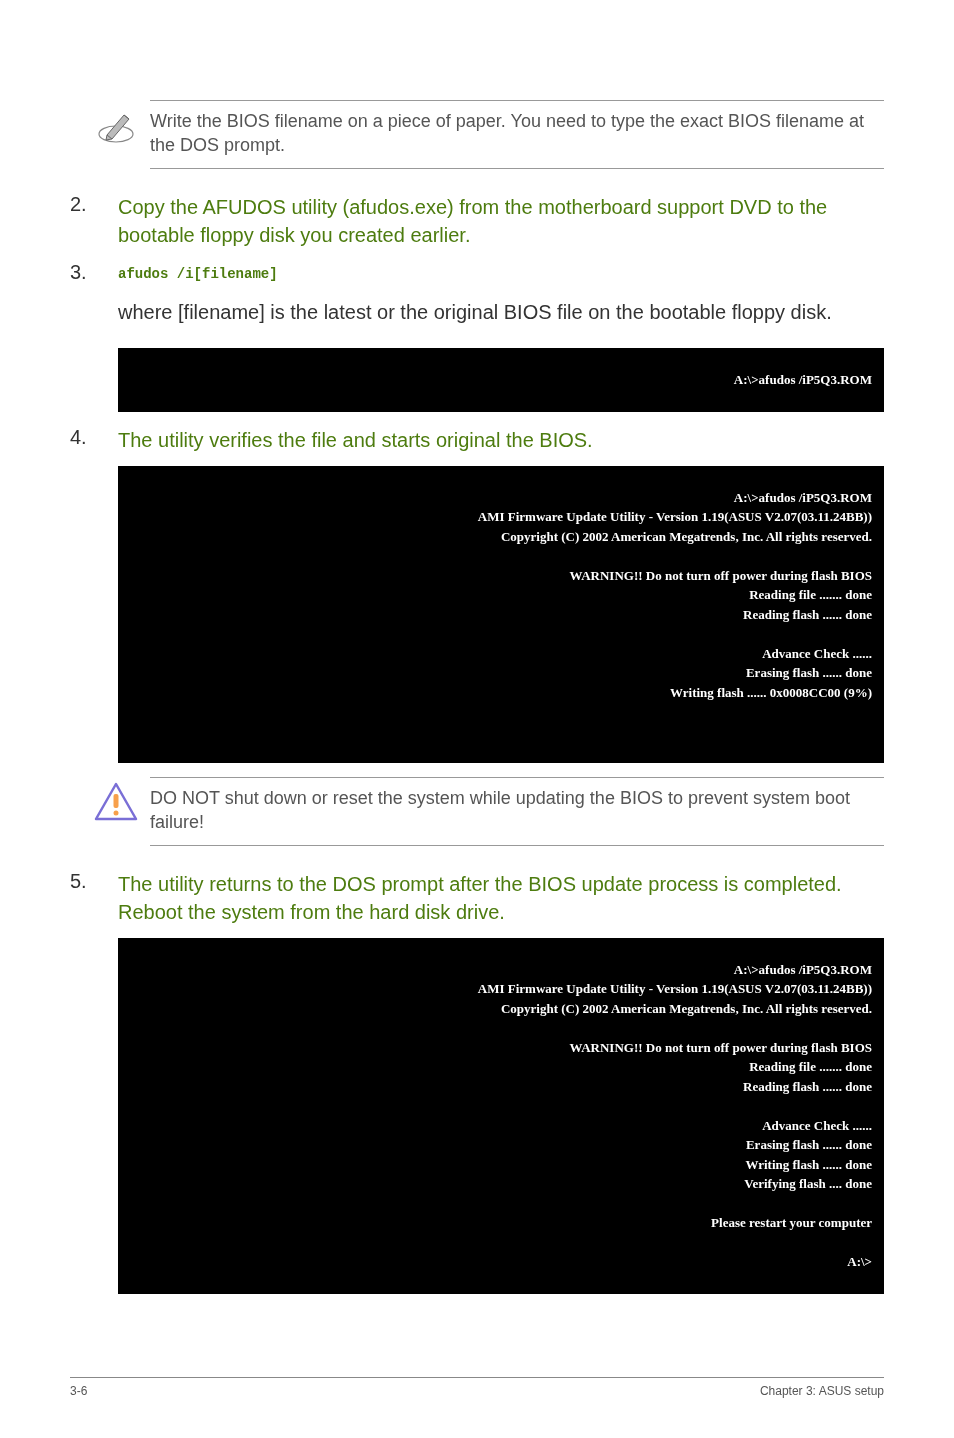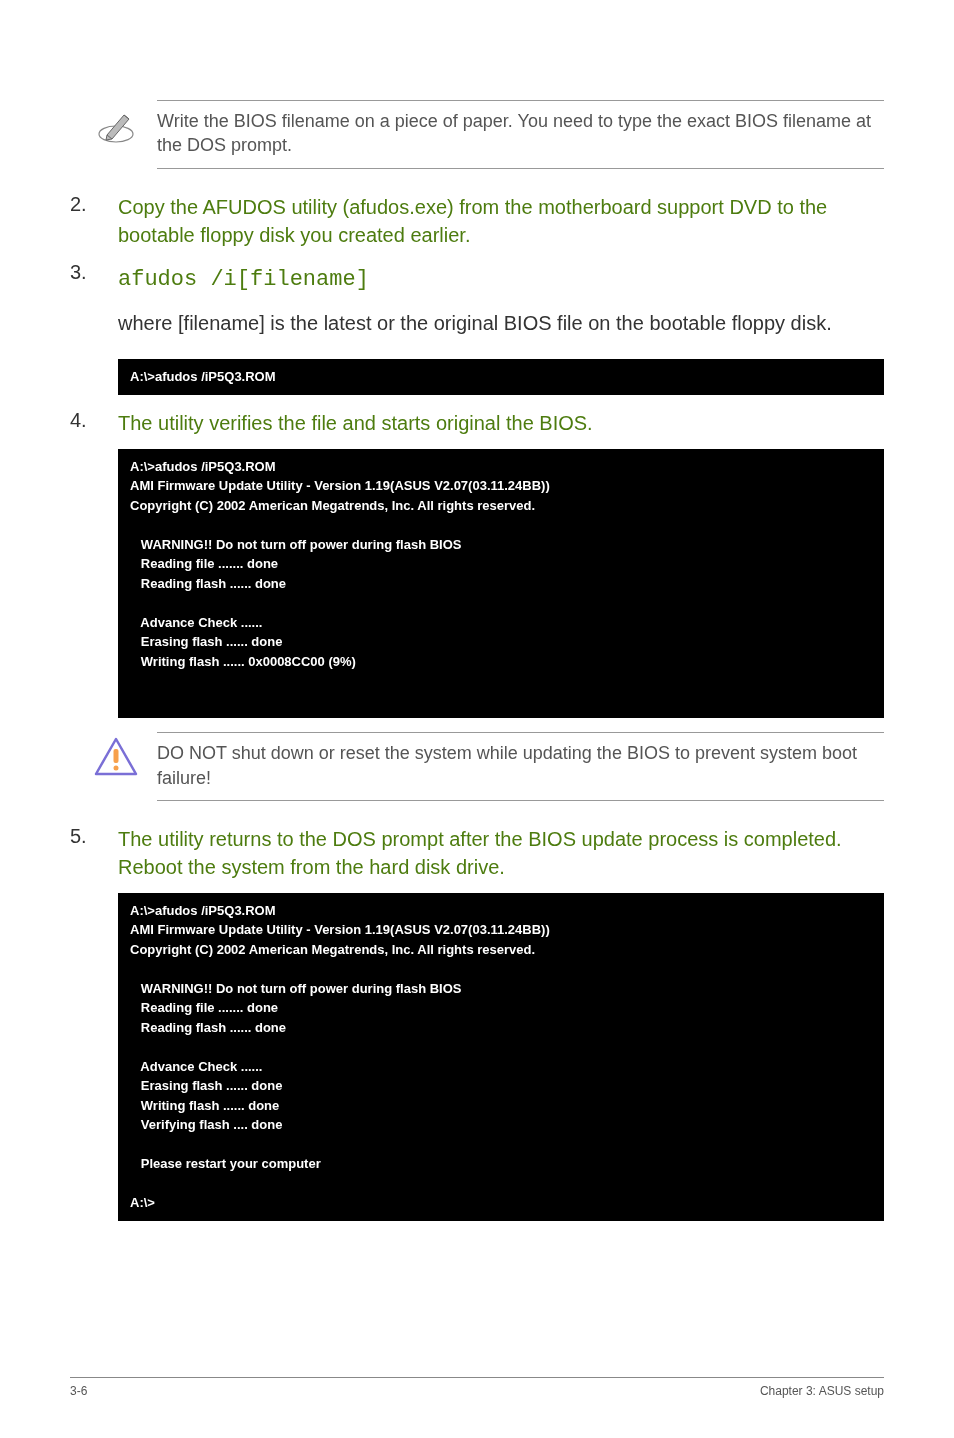--- a/index.html
+++ b/index.html
@@ -27,61 +27,62 @@
     padding-top: 4px;
   }
   .note-text {
     flex: 1;
     font-size: 18px;
     color: #555;
     line-height: 1.35;
     border-top: 1px solid #999;
     border-bottom: 1px solid #999;
     padding: 8px 0 10px 0;
-    margin-left: 13px;
+    margin-left: 6px;
   }
   .step-row {
     display: flex;
     margin-bottom: 12px;
   }
   .step-num {
     width: 48px;
     flex-shrink: 0;
     font-size: 20px;
     color: #333;
   }
   .step-body {
     flex: 1;
     font-size: 20px;
     color: #4d7c0f;
     line-height: 1.4;
   }
   .code-inline {
     font-family: "Courier New", monospace;
-    font-weight: normal;
-    font-size: 22px;
+    font-weight: bold;
+    font-size: 14px;
     margin-top: 4px;
     display: block;
   }
   .step-para {
     margin: 14px 0 22px 48px;
     font-size: 20px;
     color: #333;
     line-height: 1.4;
   }
   .terminal {
     background: #000;
     color: #fff;
-    font-family: Liberation Sans, sans-serif;
+    font-family: Liberation Serif, serif;
     font-weight: bold;
     font-size: 13px;
-    padding: 8px 12px;
+    padding: 22px 12px;
     margin: 8px 0 14px 48px;
     white-space: pre;
     line-height: 1.5;
+    text-align: right;
   }
   .terminal-small { min-height: 24px; }
   .terminal-med { min-height: 210px; }
   .terminal-large { min-height: 250px; }
   .footer {
     position: absolute;
     bottom: 40px;
     left: 70px;
     right: 70px;
     border-top: 1px solid #888;

